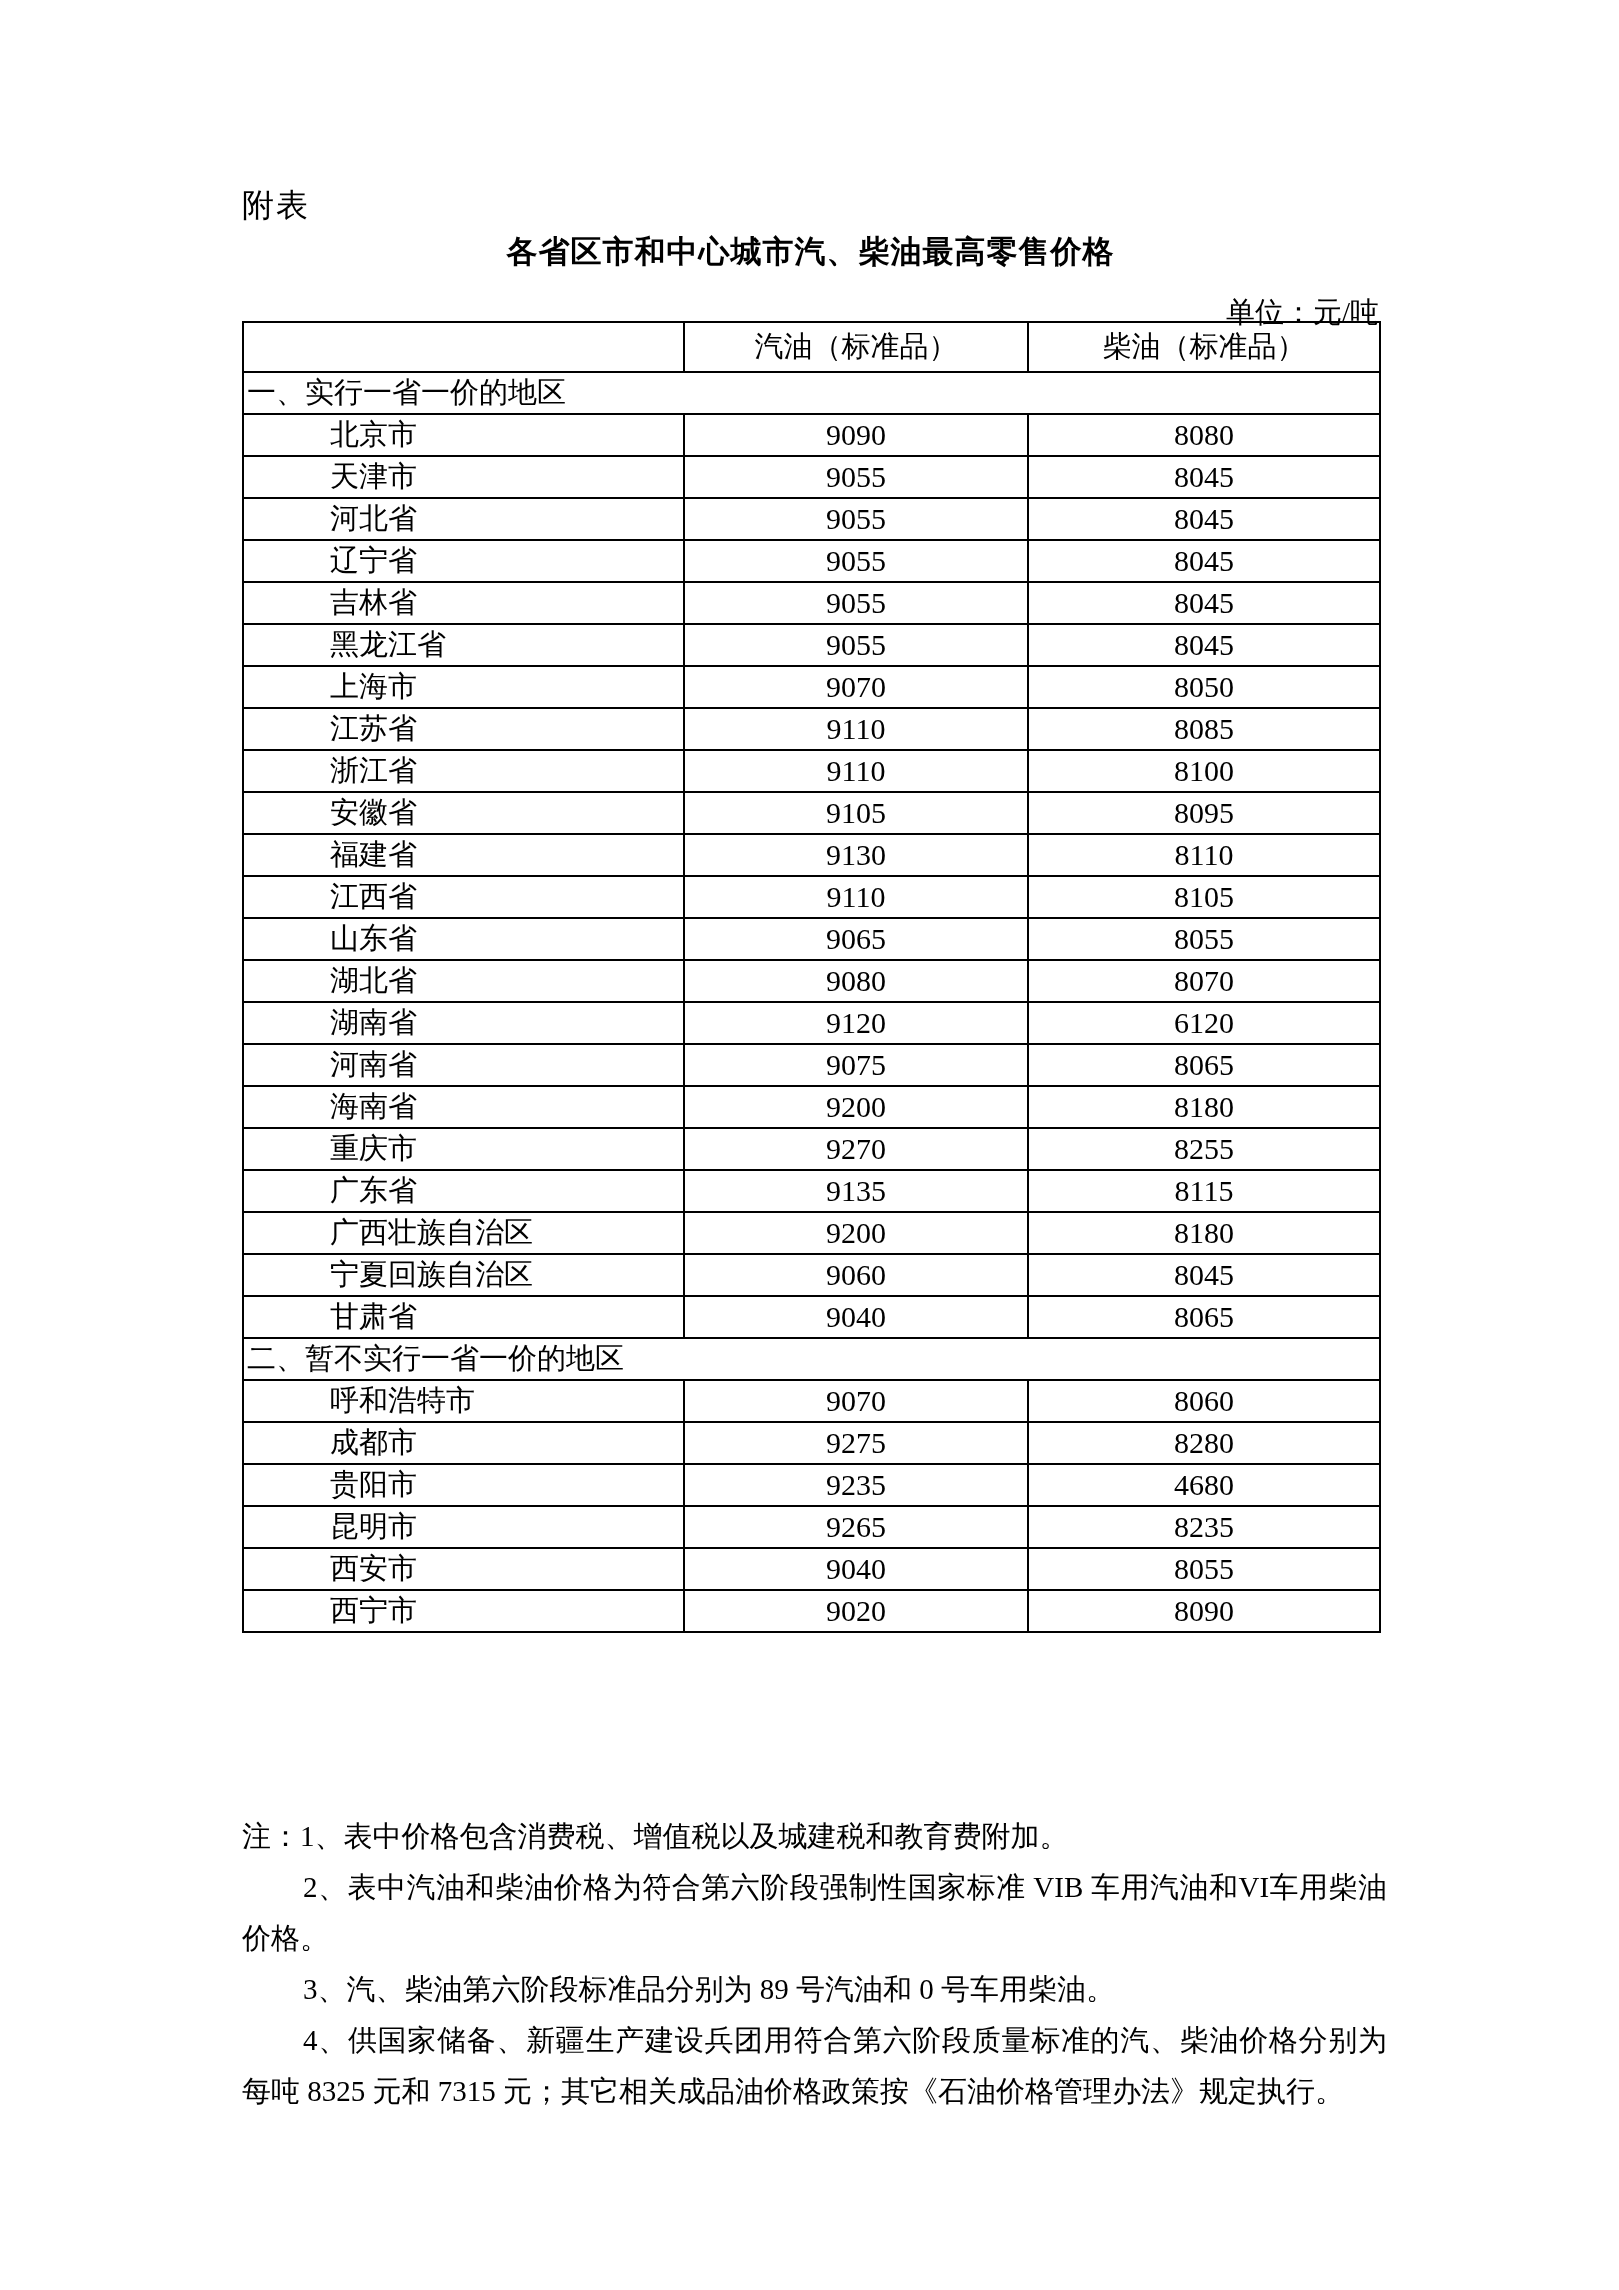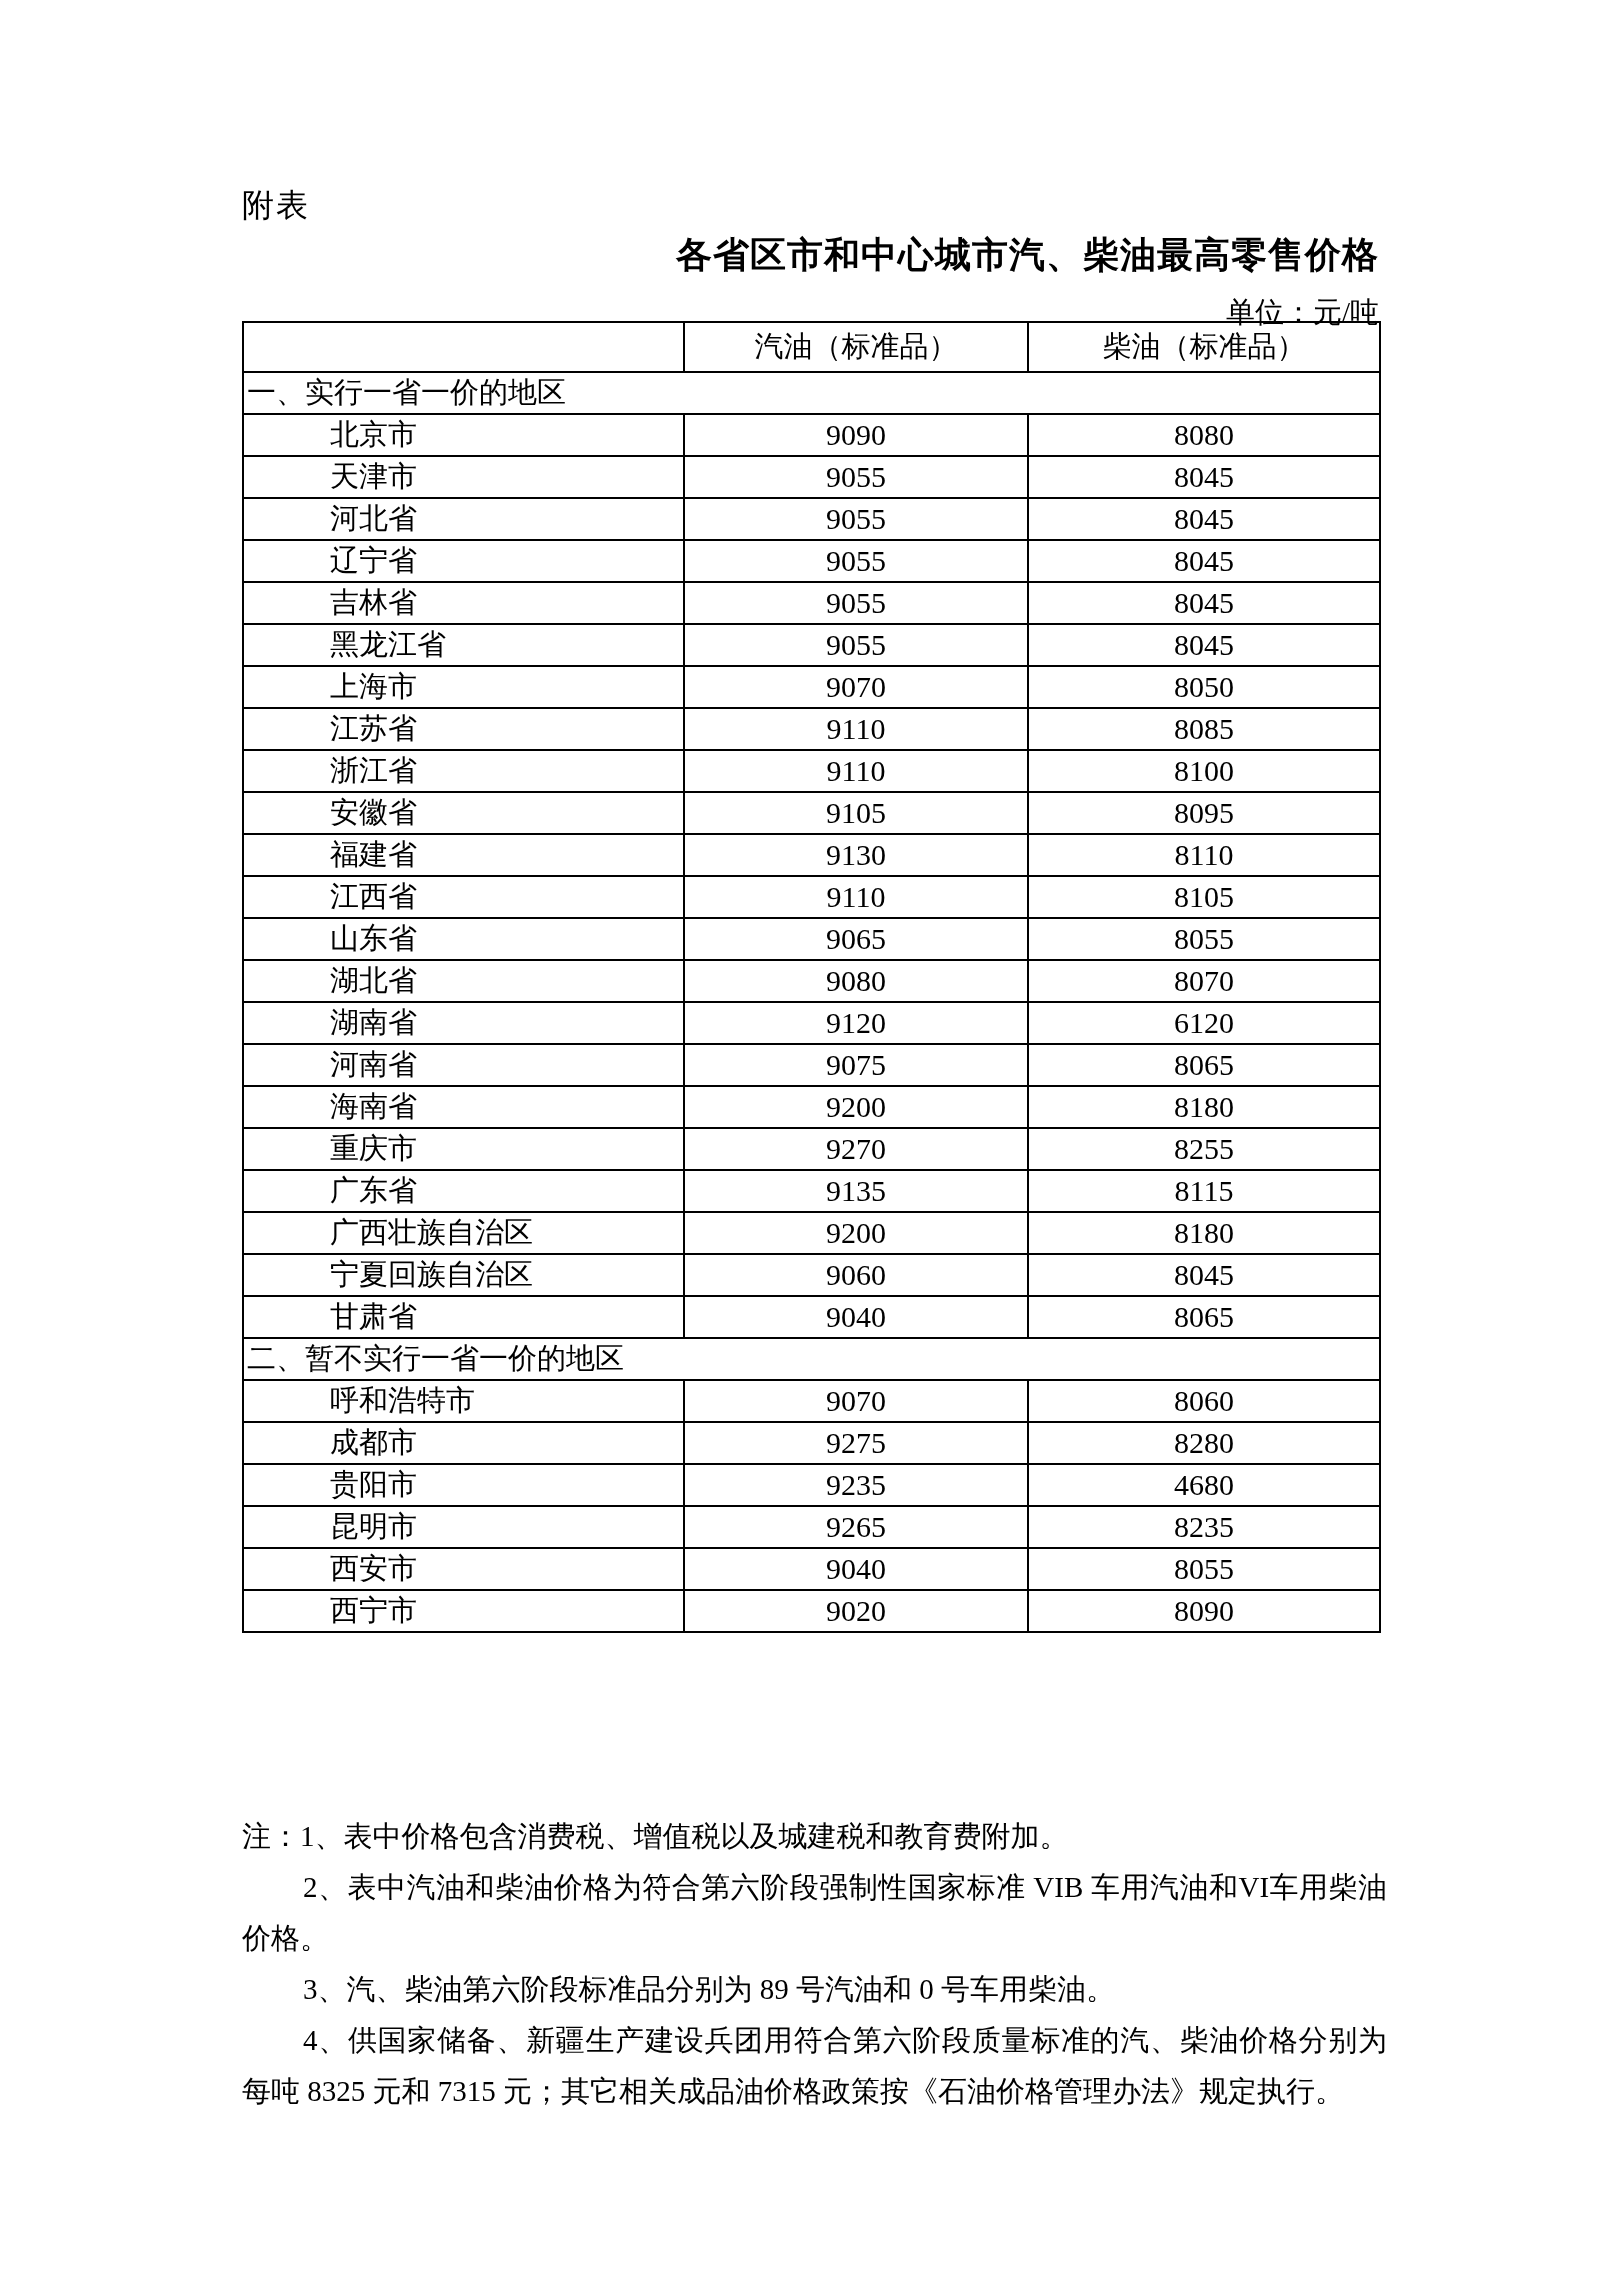--- a/index.html
+++ b/index.html
@@ -8,21 +8,21 @@
     background:#ffffff;color:#000;
     font-family:"Liberation Serif","DejaVu Serif",serif;
     position:relative;overflow:hidden;
   }
   .doc-label{
     position:absolute;left:242px;top:184px;
     font-size:32px;letter-spacing:2px;
   }
   .page-title{
     position:absolute;left:242px;top:231px;width:1137px;
-    text-align:right;font-size:36px;font-weight:bold;
+    text-align:center;font-size:31px;font-weight:bold;
     font-family:"Liberation Sans","DejaVu Sans",sans-serif;
     letter-spacing:1px;
   }
   .unit-note{
     position:absolute;left:242px;top:281px;width:1137px;
     text-align:right;font-size:29px;margin-top:12px;
   }
   table.price-table{
     position:absolute;left:242px;top:321px;
     width:1137px;border-collapse:collapse;table-layout:fixed;

